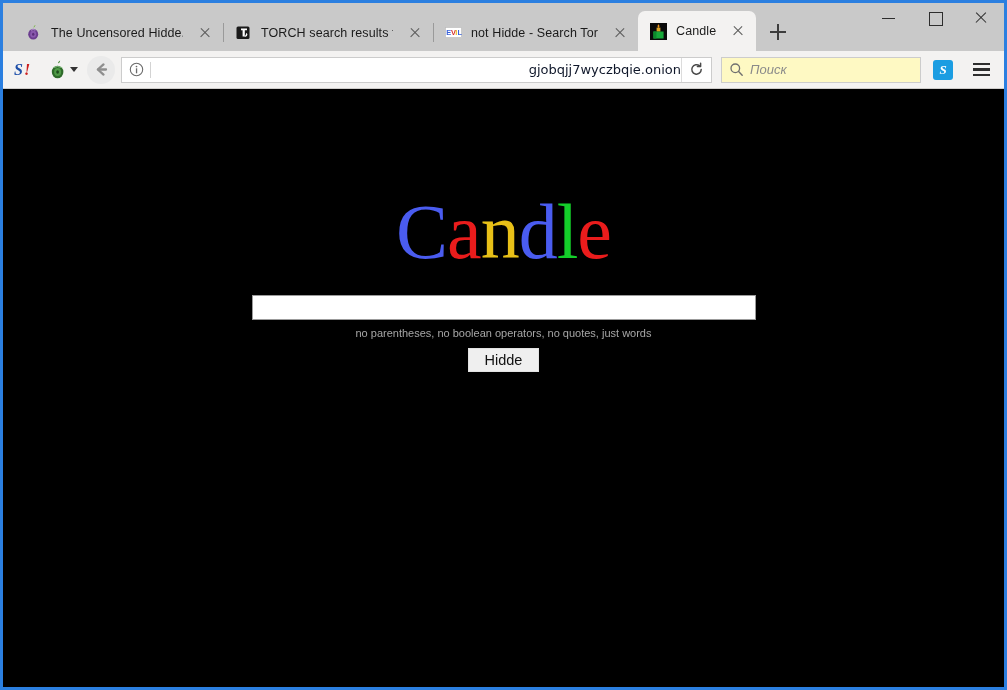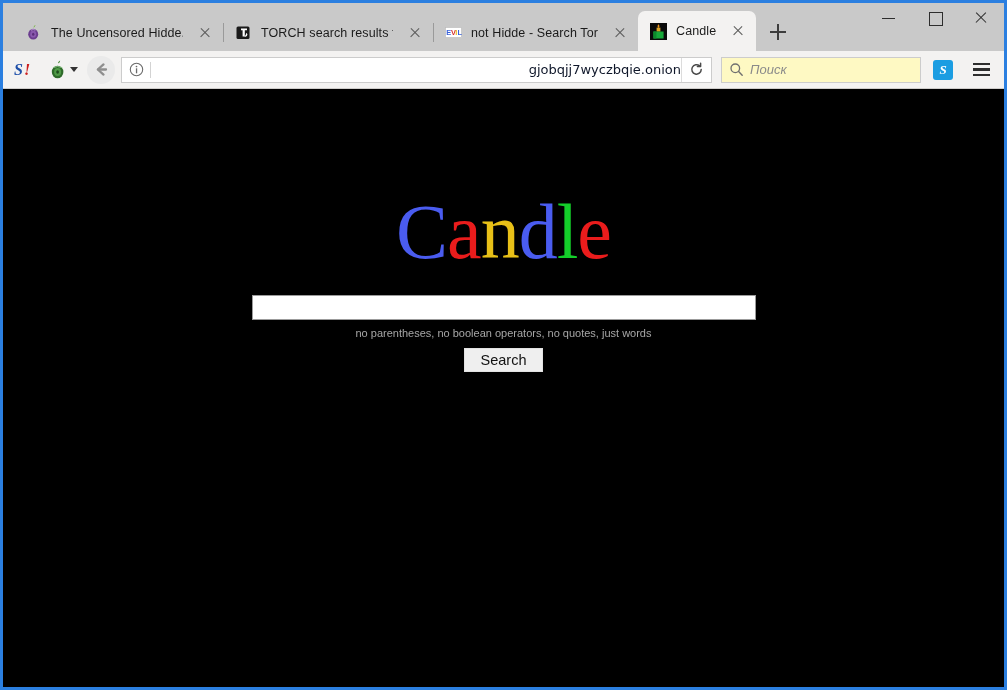--- a/index.html
+++ b/index.html
@@ -476,17 +476,17 @@
     <div id="candle-wrap">
 
       <div id="logo">
         <span style="color: rgb(74, 92, 240);">C</span><span style="color: rgb(234, 28, 28);">a</span><span style="color: rgb(232, 192, 23);">n</span><span style="color: rgb(74, 92, 240);">d</span><span style="color: rgb(20, 205, 42);">l</span><span style="color: rgb(234, 28, 28);">e</span>
       </div>
 
       <input id="search-input" type="text" value="" style="">
 
       <div id="hint">no parentheses, no boolean operators, no quotes, just words</div>
 
-      <button id="search-button">Search</button>
+      <button id="search-button">Hidde</button>
     </div>
   </div>
 
 </div>
 
 </body></html>

